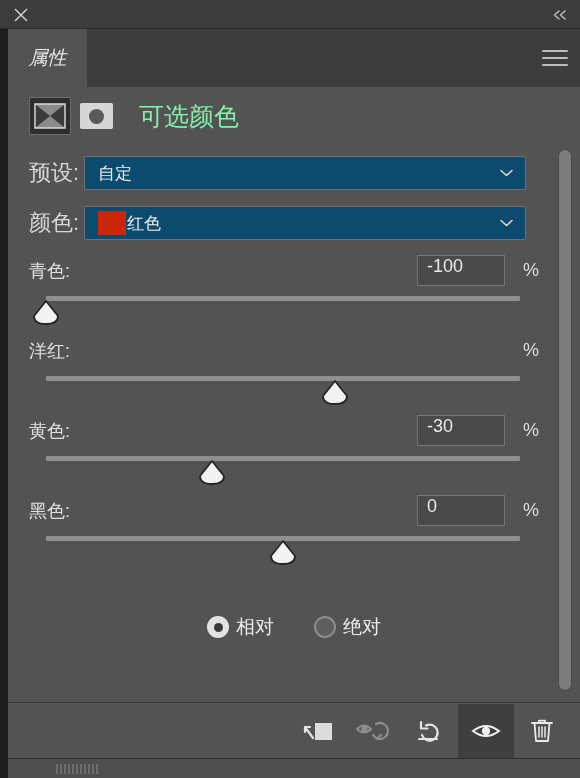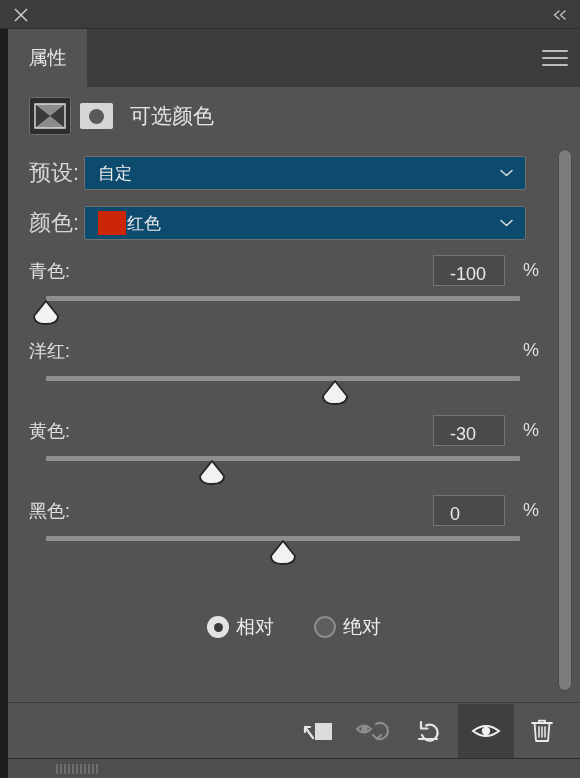--- a/index.html
+++ b/index.html
@@ -31,21 +31,21 @@
   
   .tabstrip {
     position: absolute; left: 8px; top: 29px; width: 572px; height: 58px;
     background: #3d3d3d;
   }
   .tab {
     position: absolute; left: 0; top: 0; width: 79px; height: 58px;
     background: #535353;
     display: flex; align-items: center; justify-content: center;
   }
-  .tab-label { color: #e8e8e8; font-size: 19px; }
+  .tab-label { color: #e8e8e8; font-size: 19px; font-style: italic; }
   .panel-menu {
     position: absolute; right: 12px; top: 19px;
     width: 26px; height: 20px;
     display: flex; flex-direction: column; justify-content: space-between;
     padding: 2px 0;
   }
   .panel-menu i { display: block; height: 2px; background: #bdbdbd; border-radius: 1px; }
 
   
   .panel {
@@ -63,21 +63,21 @@
     display: flex; align-items: center; justify-content: center;
     flex: none;
   }
   .adj-icon svg { display: block; }
   .mask-thumb {
     width: 33px; height: 26px; background: #d6d6d6; border-radius: 2px;
     margin-left: 9px; display: flex; align-items: center; justify-content: center;
     flex: none;
   }
   .mask-dot { width: 15px; height: 15px; border-radius: 50%; background: #5a5a5a; }
-  .adj-title { color: #e5e5e5; font-size: 21px; margin-left: 17px; }
+  .adj-title { color: #86efac; font-size: 25px; margin-left: 26px; }
 
   
   .row-select {
     position: absolute; left: 0; width: 100%; height: 36px;
     display: flex; align-items: center;
   }
   .row-label {
     width: 76px; padding-left: 21px; color: #d8d8d8; font-size: 22px;
     flex: none;
   }
@@ -101,23 +101,23 @@
   
   .slider-block { position: absolute; left: 0; width: 100%; height: 80px; }
   .slider-top {
     position: relative; height: 42px; display: flex; align-items: center;
   }
   .slider-label {
     position: absolute; left: 21px; color: #e0e0e0; font-size: 18px;
   }
   .num-field {
     position: absolute; right: 75px; top: 5px;
-    width: 72px; height: 31px; background: #4a4a4a;
+    width: 88px; height: 31px; background: #4a4a4a;
     border: 1px solid #747474;
-    display: flex; align-items: flex-end; padding-left: 16px;
+    display: flex; align-items: flex-start; padding-left: 9px;
   }
   .num-value { color: #e9e9e9; font-size: 18px; }
   .pct {
     position: absolute; right: 41px; top: 5px; height: 31px;
     display: flex; align-items: center; color: #dedede; font-size: 18px;
   }
 
   .track-wrap { position: relative; height: 38px; }
   .track {
     position: absolute; left: 38px; top: 4px; width: 474px; height: 5px;

